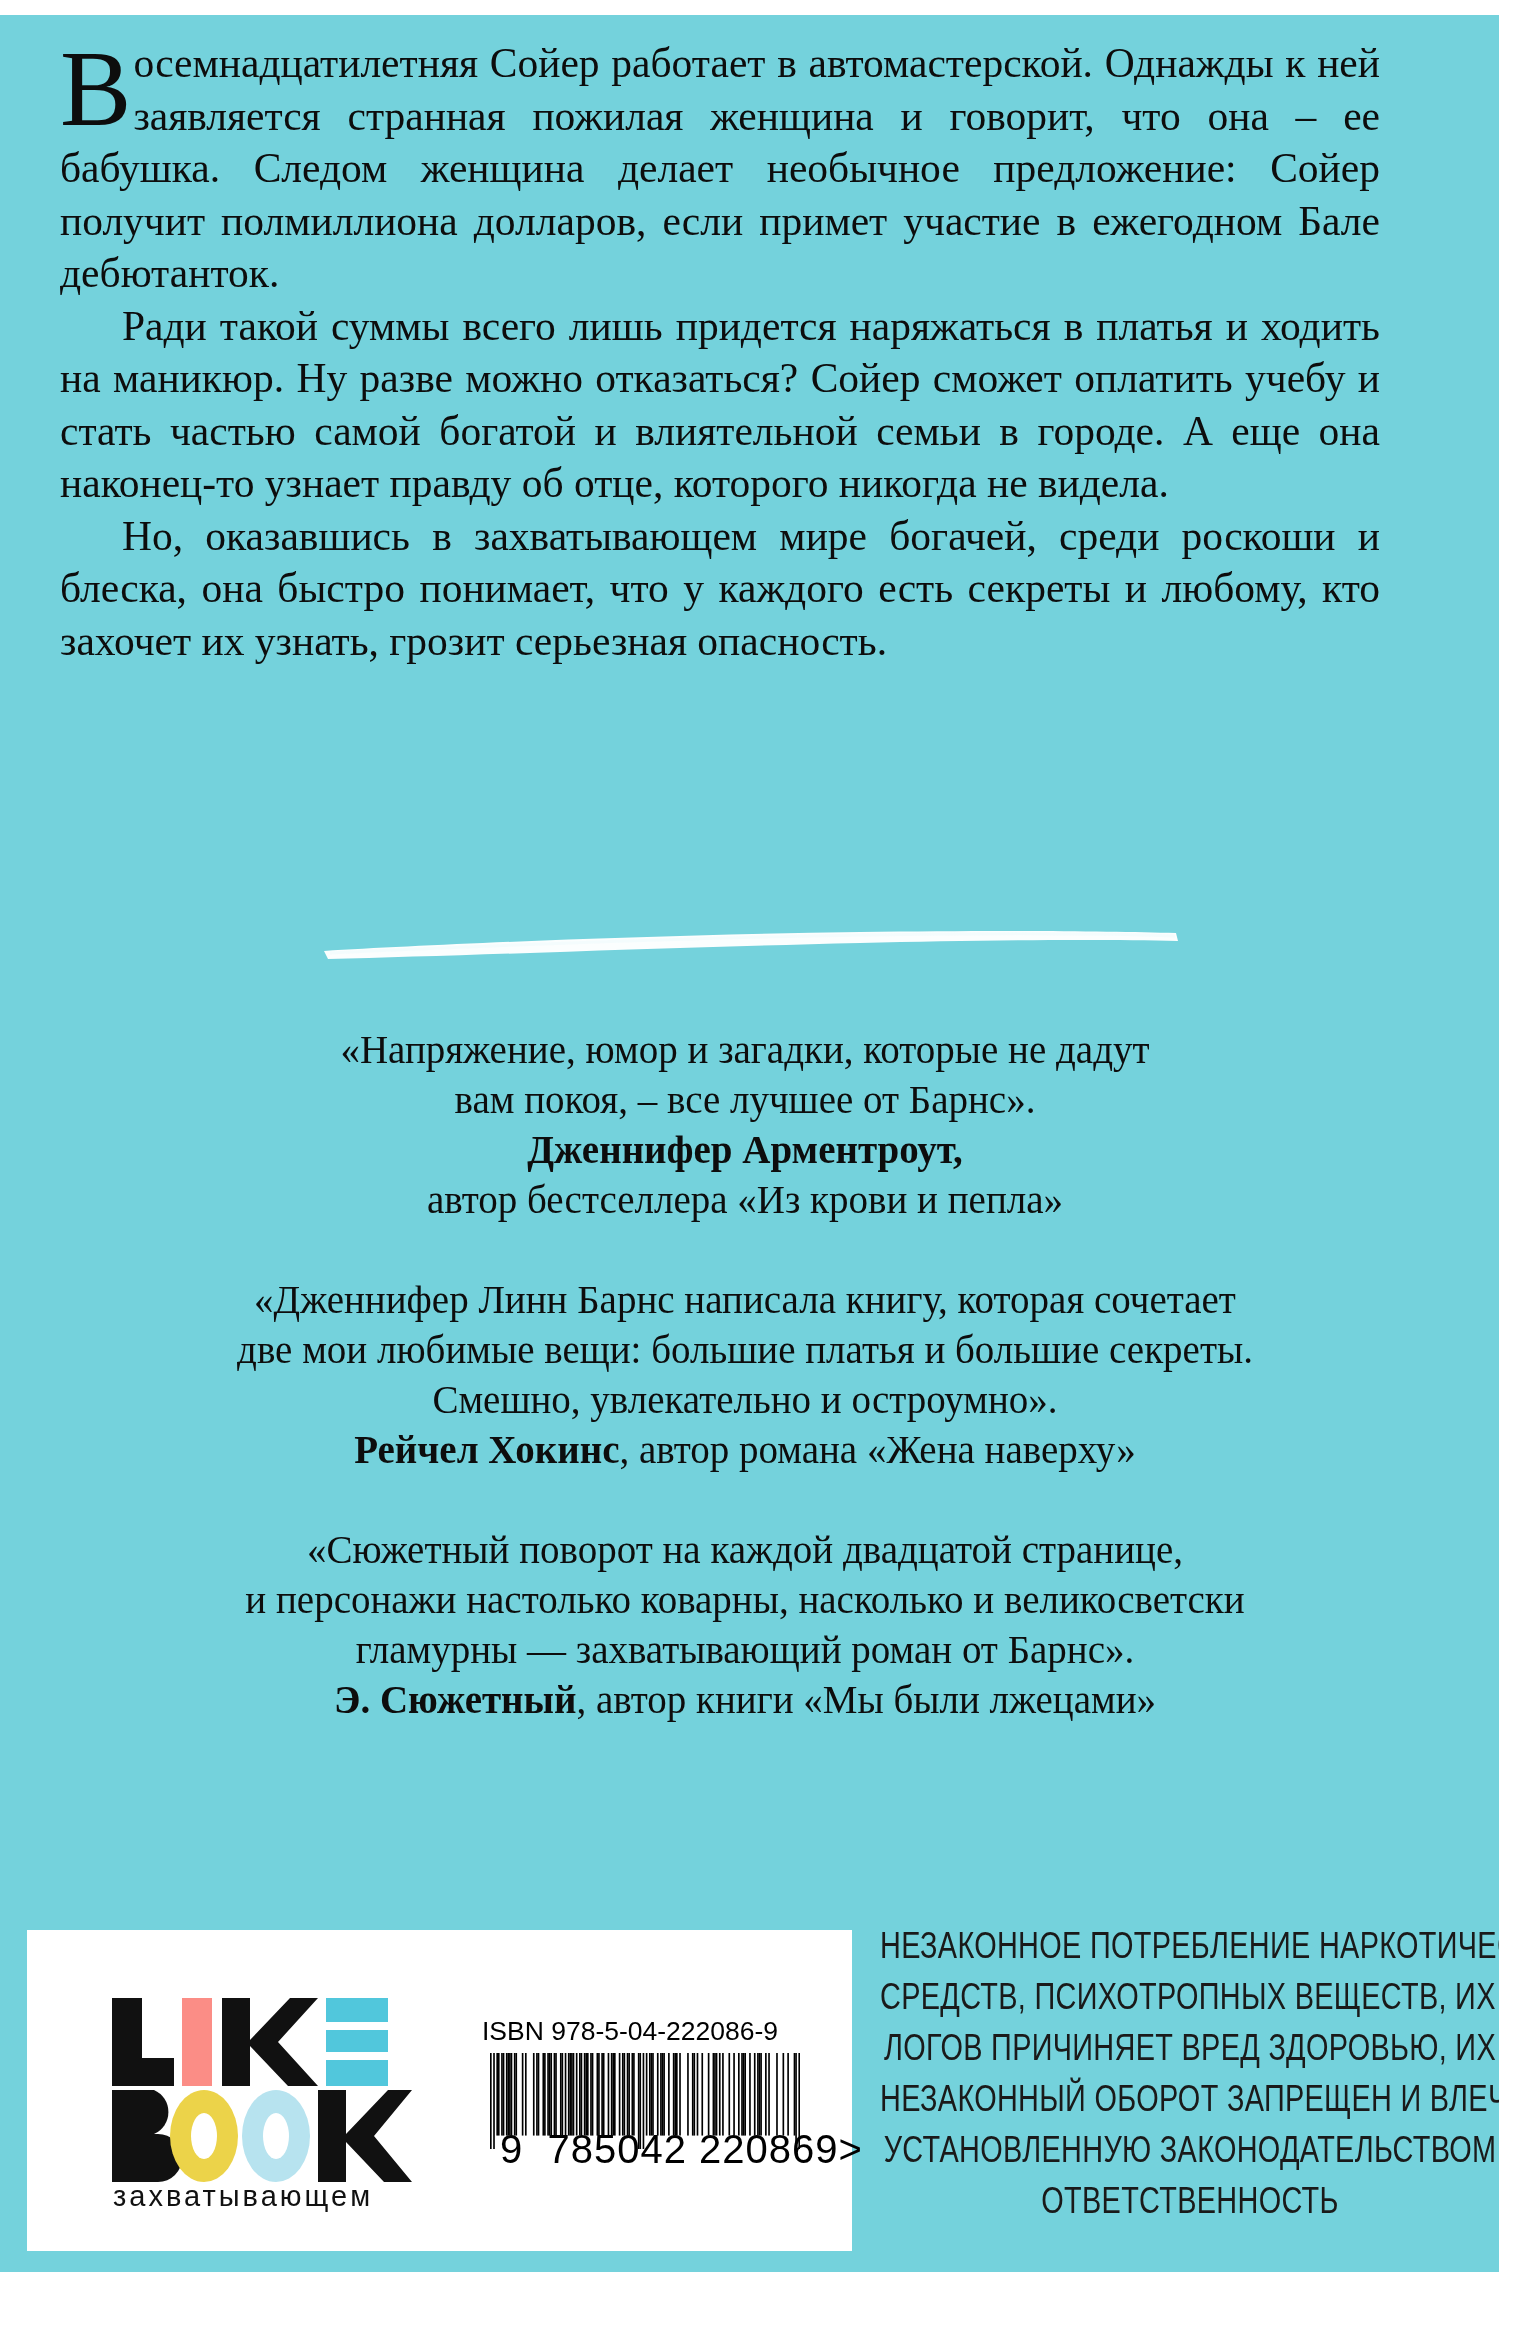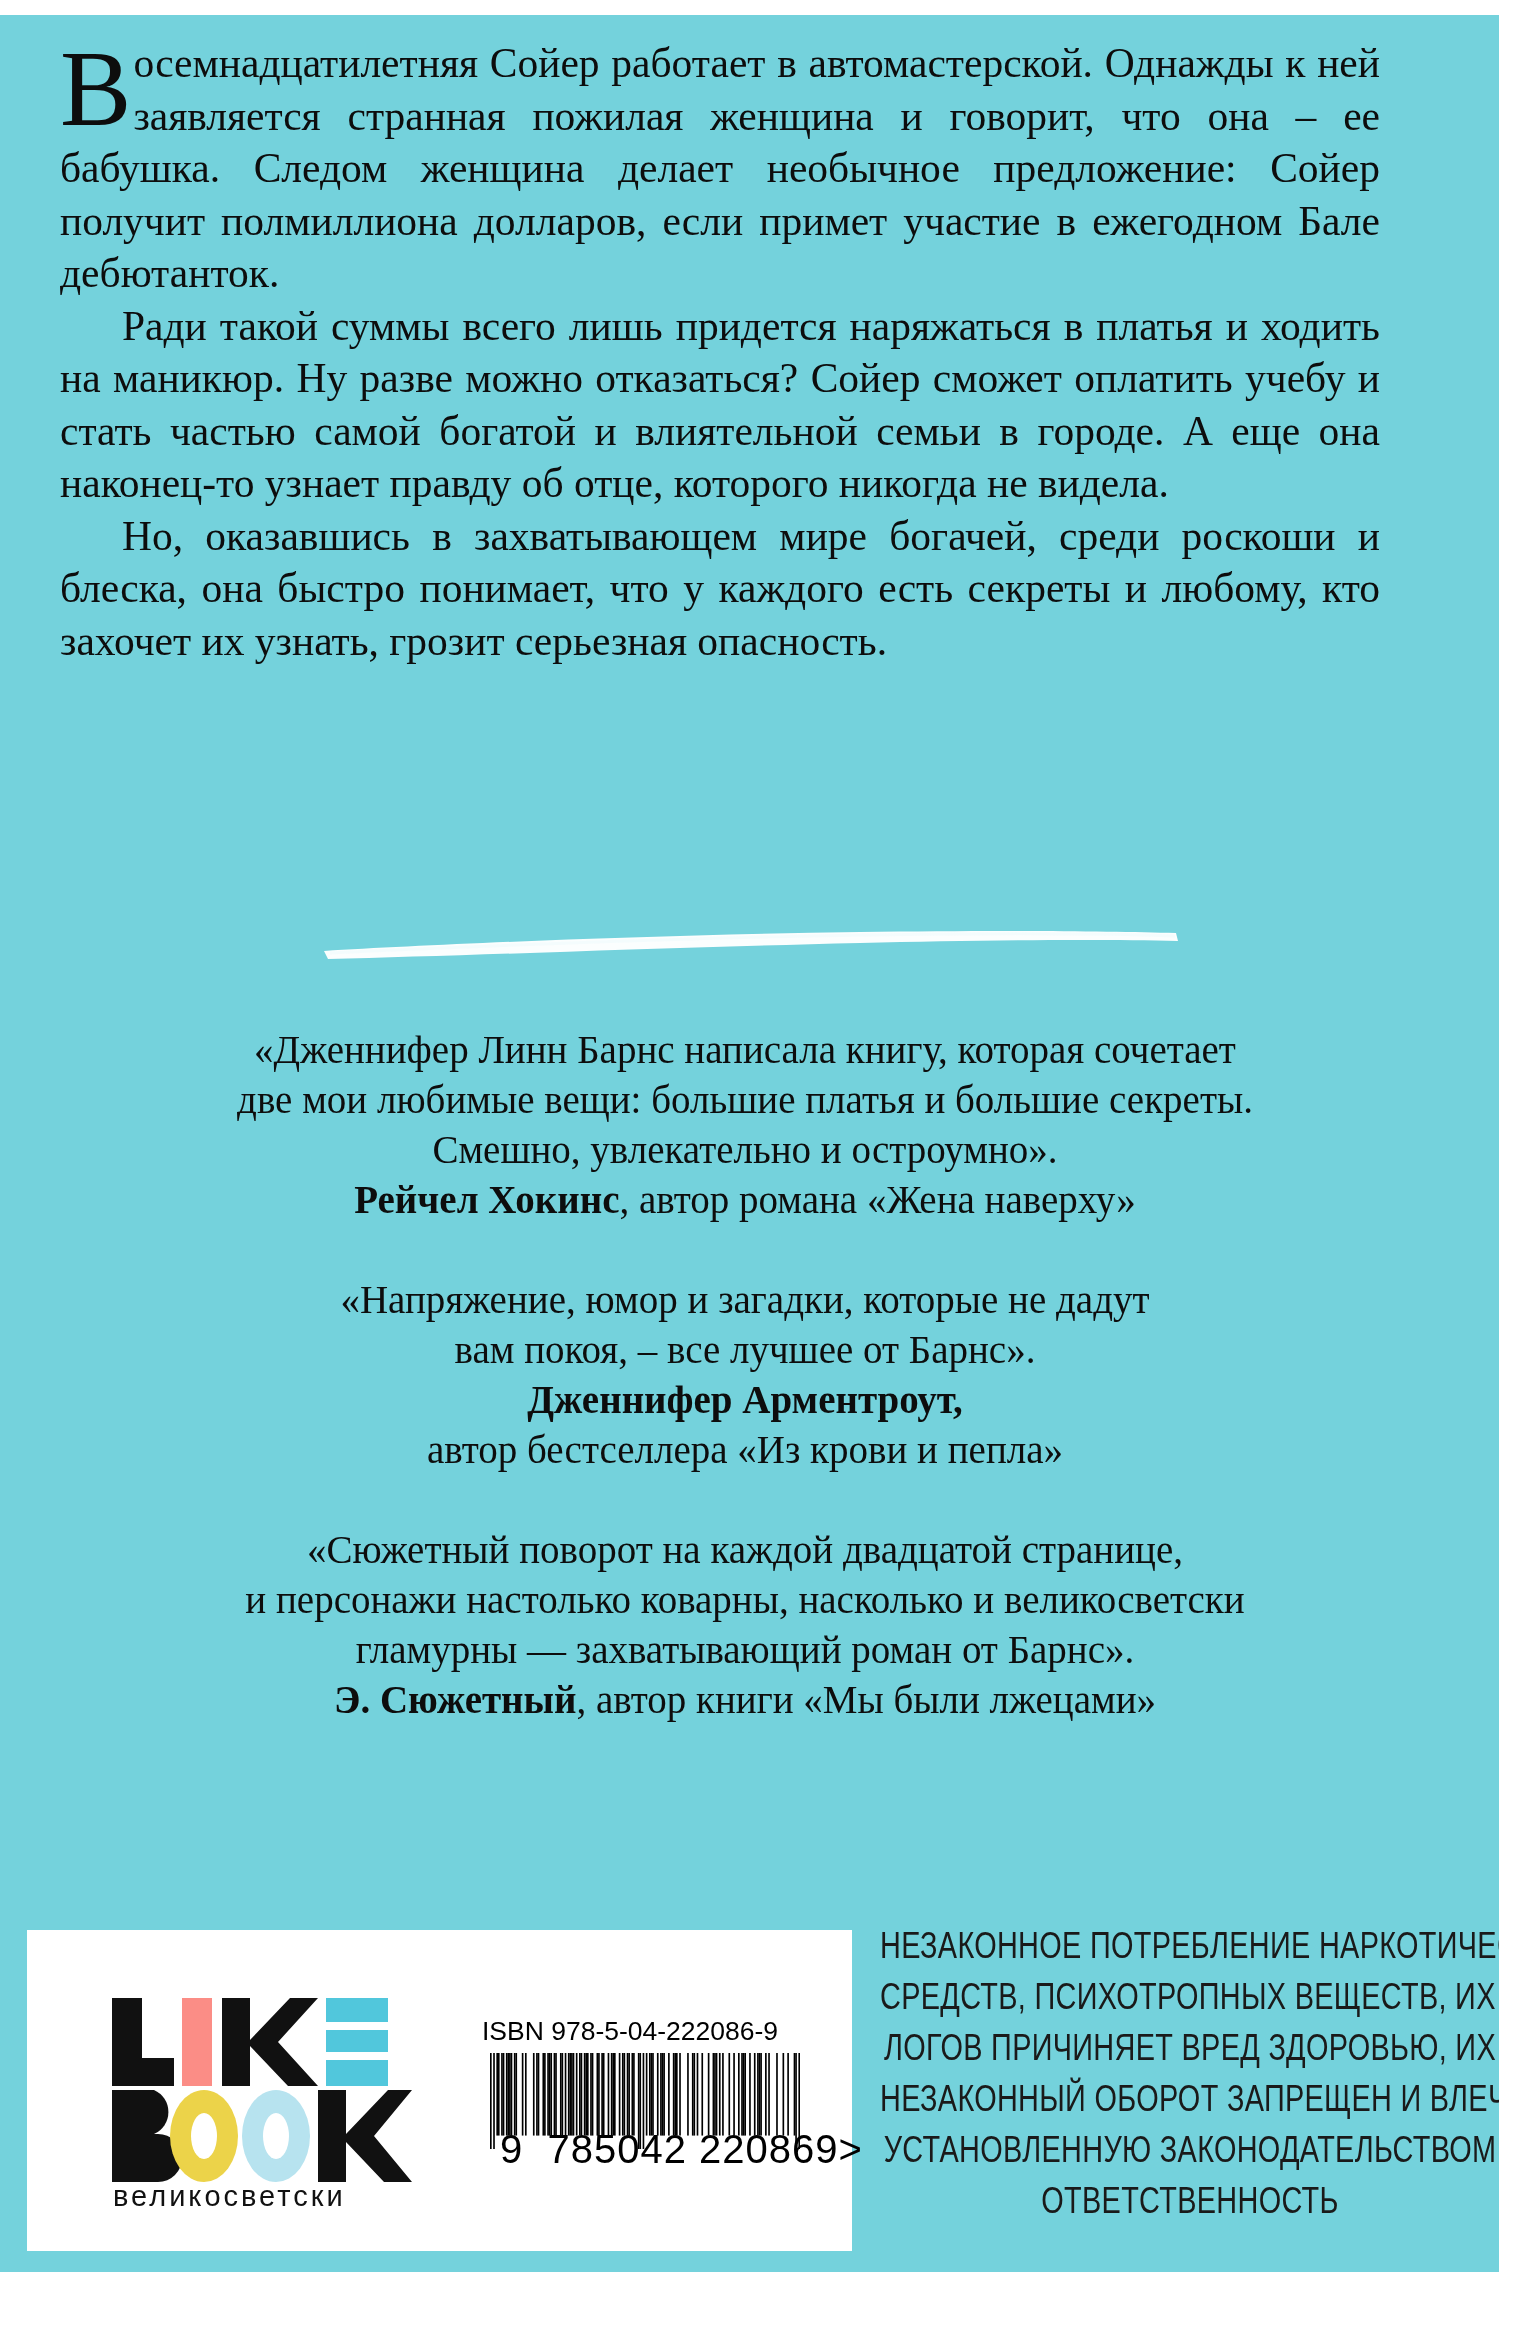--- a/index.html
+++ b/index.html
@@ -168,31 +168,31 @@
   </div>
 
   <svg class="divider" viewBox="0 0 860 42" preserveAspectRatio="none">
     <path d="M4 26 C 120 19, 330 10, 540 7 C 680 5, 790 6, 856 8 L 858 16 C 780 14, 660 15, 540 18 C 330 23, 140 31, 8 34 Z" fill="#ffffff" opacity="0.97"></path>
     <path d="M10 28 C 140 22, 340 13, 545 10 C 690 8, 800 9, 855 11" stroke="#f2fbfd" stroke-width="3" fill="none" opacity="0.8"></path>
   </svg>
 
   <div class="quotes">
 
     <div class="quote-block">
+      <div class="quote-text">«Напряжение, юмор и загадки, которые не дадут</div>
+      <div class="quote-text">вам покоя, – все лучшее от Барнс».</div>
+      <div class="quote-attr"><span class="bold">Дженнифер Арментроут,</span></div>
+      <div class="quote-attr">автор бестселлера «Из крови и пепла»</div>
+    </div>
+
+    <div class="quote-block">
       <div class="quote-text">«Дженнифер Линн Барнс написала книгу, которая сочетает</div>
       <div class="quote-text">две мои любимые вещи: большие платья и большие секреты.</div>
       <div class="quote-text">Смешно, увлекательно и остроумно».</div>
       <div class="quote-attr"><span class="bold">Рейчел Хокинс</span><span>, автор романа «Жена наверху»</span></div>
-    </div>
-
-    <div class="quote-block">
-      <div class="quote-text">«Напряжение, юмор и загадки, которые не дадут</div>
-      <div class="quote-text">вам покоя, – все лучшее от Барнс».</div>
-      <div class="quote-attr"><span class="bold">Дженнифер Арментроут,</span></div>
-      <div class="quote-attr">автор бестселлера «Из крови и пепла»</div>
     </div>
 
     <div class="quote-block">
       <div class="quote-text">«Сюжетный поворот на каждой двадцатой странице,</div>
       <div class="quote-text">и персонажи настолько коварны, насколько и великосветски</div>
       <div class="quote-text">гламурны — захватывающий роман от Барнс».</div>
       <div class="quote-attr"><span class="bold">Э. Сюжетный</span><span>, автор книги «Мы были лжецами»</span></div>
     </div>
 
   </div>
@@ -220,21 +220,21 @@
       <ellipse cx="92" cy="142" rx="34" ry="46" fill="#ecd349"></ellipse>
       <ellipse cx="92" cy="142" rx="13" ry="23" fill="#ffffff"></ellipse>
 
       <ellipse cx="164" cy="142" rx="34" ry="46" fill="#b7e3ef"></ellipse>
       <ellipse cx="164" cy="142" rx="13" ry="23" fill="#ffffff"></ellipse>
 
       <rect x="206" y="96" width="28" height="92" fill="#111111"></rect>
       <polygon points="234,140 276,96 300,96 262,142 300,188 272,188 234,148" fill="#111111"></polygon>
     </svg>
 
-    <div class="logo-sub">великосветски</div>
+    <div class="logo-sub">захватывающем</div>
 
     <div class="barcode-wrap">
       <div class="isbn-text">ISBN 978-5-04-222086-9</div>
       <svg class="bars" viewBox="0 0 195 100" preserveAspectRatio="none">
           <rect x="0.000" y="0" width="1.040" height="100" fill="#000"></rect>
           <rect x="2.000" y="0" width="1.040" height="100" fill="#000"></rect>
           <rect x="4.000" y="0" width="1.040" height="86" fill="#000"></rect>
           <rect x="5.000" y="0" width="1.040" height="86" fill="#000"></rect>
           <rect x="7.000" y="0" width="1.040" height="86" fill="#000"></rect>
           <rect x="8.000" y="0" width="1.040" height="86" fill="#000"></rect>

